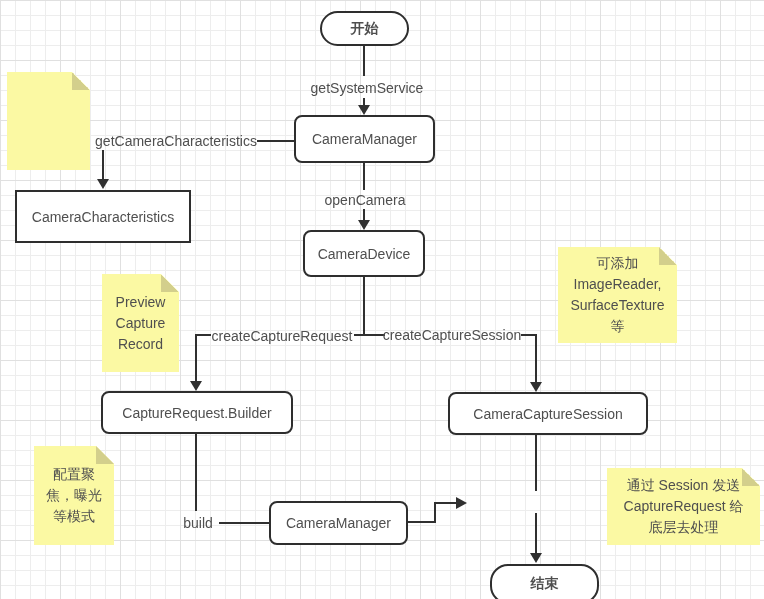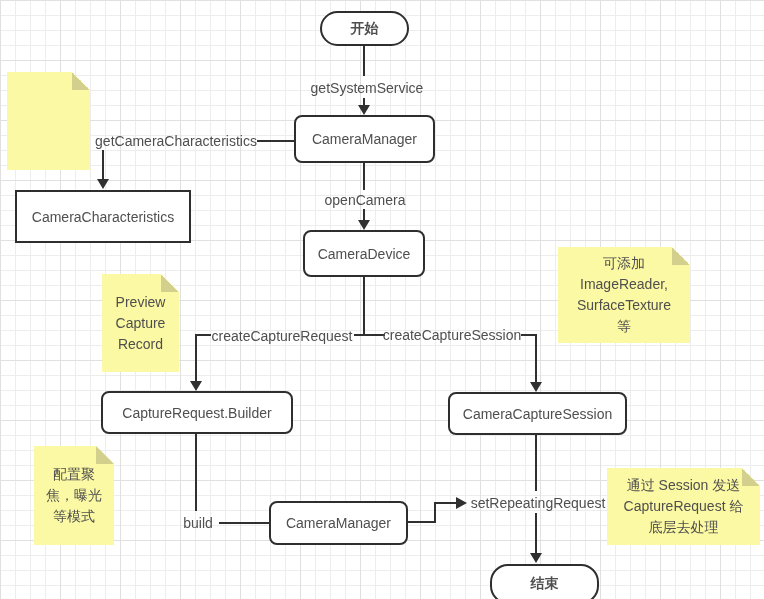--- a/index.html
+++ b/index.html
@@ -117,41 +117,40 @@
   <div class="seg v" style="left:535px;top:435px;height:56px"></div>
   <div class="seg v" style="left:535px;top:513px;height:40px"></div>
   <div class="arrow-down" style="left:530px;top:553px"></div>
 
   <div class="edge-label" style="left:367px;top:88px">getSystemService</div>
   <div class="edge-label" style="left:176px;top:141px">getCameraCharacteristics</div>
   <div class="edge-label" style="left:365px;top:200px">openCamera</div>
   <div class="edge-label" style="left:282px;top:336px">createCaptureRequest</div>
   <div class="edge-label" style="left:452px;top:335px">createCaptureSession</div>
   <div class="edge-label" style="left:198px;top:523px">build</div>
-  <div class="edge-label" style="left:538px;top:503px">setRepeatingRequest</div>
 
   <div class="node pill" style="left:320px;top:11px;width:89px;height:35px">开始</div>
   <div class="node" style="left:294px;top:115px;width:141px;height:48px">CameraManager</div>
   <div class="node sharp" style="left:15px;top:190px;width:176px;height:53px">CameraCharacteristics</div>
   <div class="node" style="left:303px;top:230px;width:122px;height:47px">CameraDevice</div>
   <div class="node" style="left:101px;top:391px;width:192px;height:43px">CaptureRequest.Builder</div>
-  <div class="node" style="left:448px;top:392px;width:179px;height:43px">CameraCaptureSession</div>
+  <div class="node" style="left:448px;top:392px;width:200px;height:43px">CameraCaptureSession</div>
   <div class="node" style="left:269px;top:501px;width:139px;height:44px">CameraManager</div>
   <div class="node pill" style="left:490px;top:564px;width:109px;height:40px">结束</div>
 
   <div class="note" style="left:7px;top:72px;width:83px;height:98px">
     <span class="note-fold"></span>
   </div>
   <div class="note" style="left:102px;top:274px;width:77px;height:98px">
     <span class="note-text">Preview
 Capture
 Record</span>
     <span class="note-fold"></span>
   </div>
-  <div class="note" style="left:558px;top:247px;width:132px;height:96px">
+  <div class="note" style="left:558px;top:247px;width:119px;height:96px">
     <span class="note-text">可添加
 ImageReader,
 SurfaceTexture
 等</span>
     <span class="note-fold"></span>
   </div>
   <div class="note" style="left:34px;top:446px;width:80px;height:99px">
     <span class="note-text">配置聚
 焦，曝光
 等模式</span>

